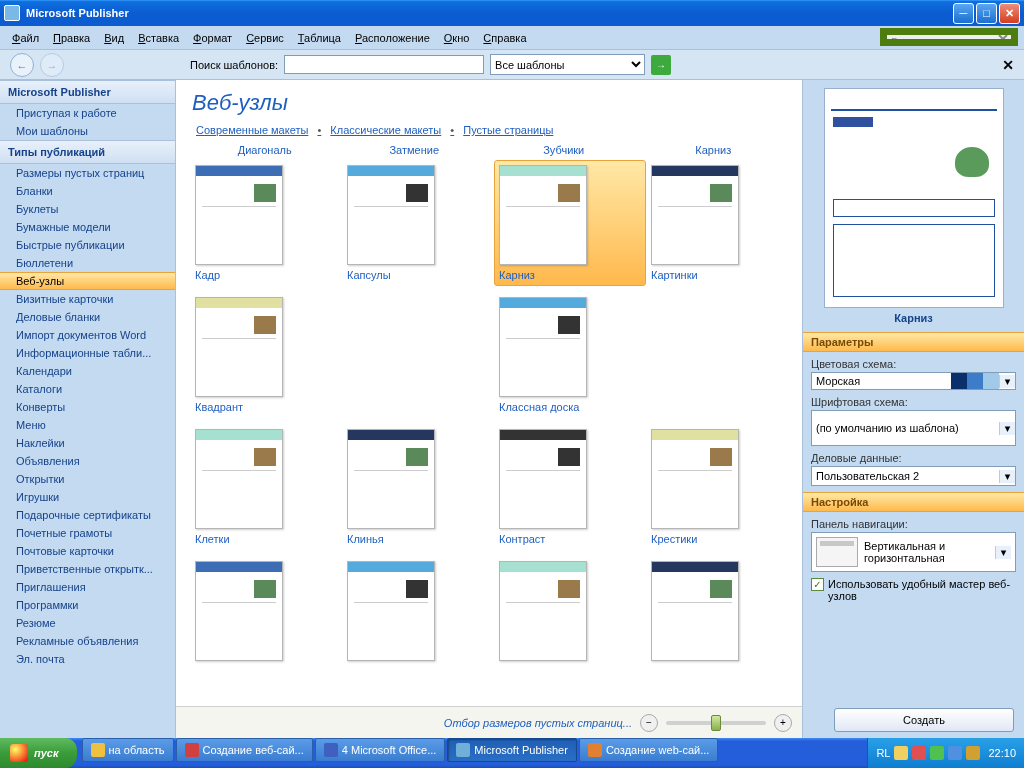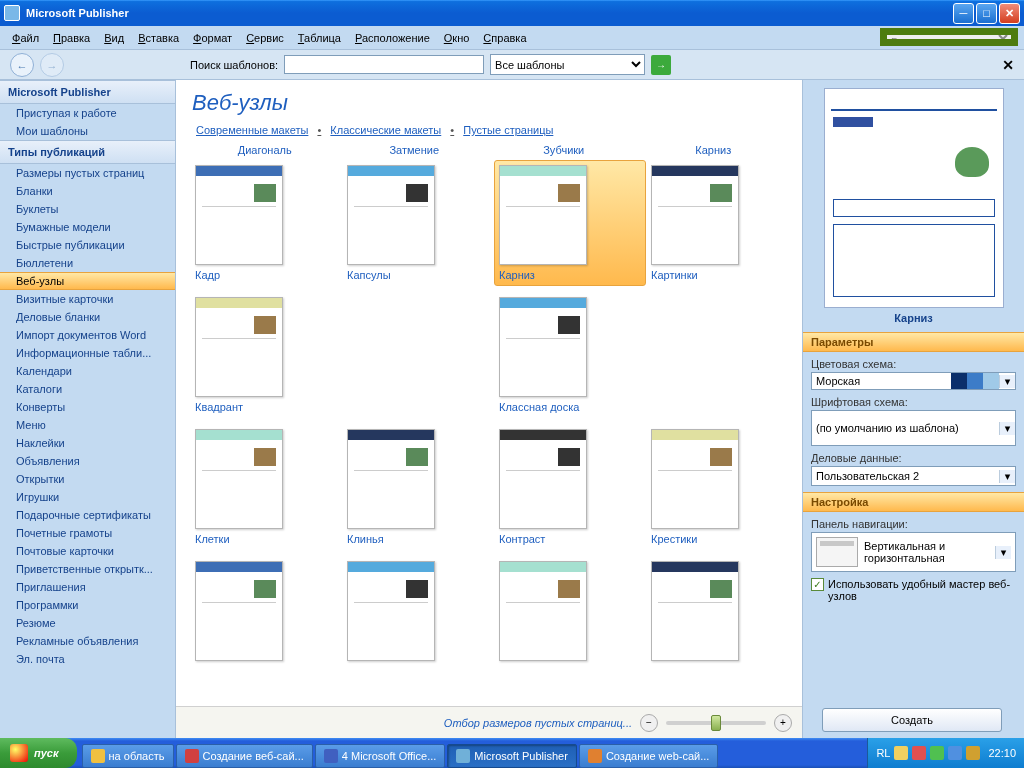--- a/index.html
+++ b/index.html
@@ -91,25 +91,25 @@
 .dd { width:16px; text-align:center; border-left:1px solid #bcd; cursor:pointer; background:#e8f0fb; }
 .panel-combo { width:100%; height:20px; border:1px solid #7f9db9; background:#fff; display:flex; align-items:center;gap:8px; }
 .panel-combo .txt { flex:1; padding:2px 4px; }
 .nav-thumb-row { display:flex; align-items:center; border:1px solid #7f9db9; background:#fff; padding:4px; gap:6px; }
 .nav-thumb { width:42px; height:30px; border:1px solid #aaa; background:#f5f5f5; position:relative; }
 .nav-thumb::before { content:""; position:absolute; left:3px; top:3px; right:3px; height:5px; background:#c8c8c8; }
 .chk-row { display:flex; align-items:flex-start; gap:4px; margin-top:6px; }
 .chk { width:13px; height:13px; border:1px solid #5a8a3a; background:#fff; display:flex; align-items:center; justify-content:center; color:#3a7a1a; font-size:10px; flex-shrink:0; }
 
 
-.createbar { height:36px; background:#c3daf1; display:flex; align-items:center; justify-content:flex-end; padding-right:22px; }
+.createbar { height:36px; background:#c3daf1; display:flex; align-items:center; justify-content:flex-end; padding-right:10px; }
 .createbtn { width:180px; height:24px; border:1px solid #7f9db9; background:linear-gradient(to bottom,#fff,#e0e8f5); border-radius:3px; cursor:pointer; display:flex; align-items:center; justify-content:center; }
 
 
-.taskbar { position:absolute; bottom:0; left:0; right:0; height:30px; background:linear-gradient(to bottom,#3f8cf3 0%,#245edb 10%,#245edb 90%,#1a4fb5 100%); display:flex; align-items:flex-end; }
+.taskbar { position:absolute; bottom:0; left:0; right:0; height:30px; background:linear-gradient(to bottom,#3f8cf3 0%,#245edb 10%,#245edb 90%,#1a4fb5 100%); display:flex; align-items:flex-start; }
 .start { height:30px; padding:0 18px 0 10px; background:linear-gradient(to bottom,#5fbb5f 0%,#3a9c3a 50%,#2e8a2e 100%); color:#fff; font-weight:bold; font-style:italic; display:flex; align-items:center; gap:6px; border-radius:0 12px 12px 0; cursor:pointer; font-size:14px; }
 .start .orb { width:18px; height:18px; background:radial-gradient(circle at 30% 30%,#ff6,#e00); border-radius:3px; }
 .tbtn { height:24px; margin:0 1px; padding:0 8px; background:linear-gradient(to bottom,#5a9ce8,#3a7dd0); border:1px solid #2a5fa8; border-radius:2px; color:#fff; display:flex; align-items:center; gap:4px; cursor:pointer; max-width:160px; overflow:hidden; white-space:nowrap; font-size:11px; }
 .tbtn.active { background:linear-gradient(to bottom,#1f5fb5,#2a6fc5); border-color:#154a8f; box-shadow:inset 1px 1px 2px rgba(0,0,0,.3); }
 .tbtn .ic { width:14px; height:14px; background:#fff; border-radius:2px; flex-shrink:0; }
 .tray { margin-left:auto; height:30px; background:linear-gradient(to bottom,#2aa0e8,#0e7dd0); display:flex; align-items:center; padding:0 8px; gap:4px; color:#fff; border-left:1px solid #1a5a9a; }
 .tray .ti { width:14px; height:14px; background:#f0d060; border-radius:2px; }
 
 
 .g-scroll::-webkit-scrollbar { width:17px; }

